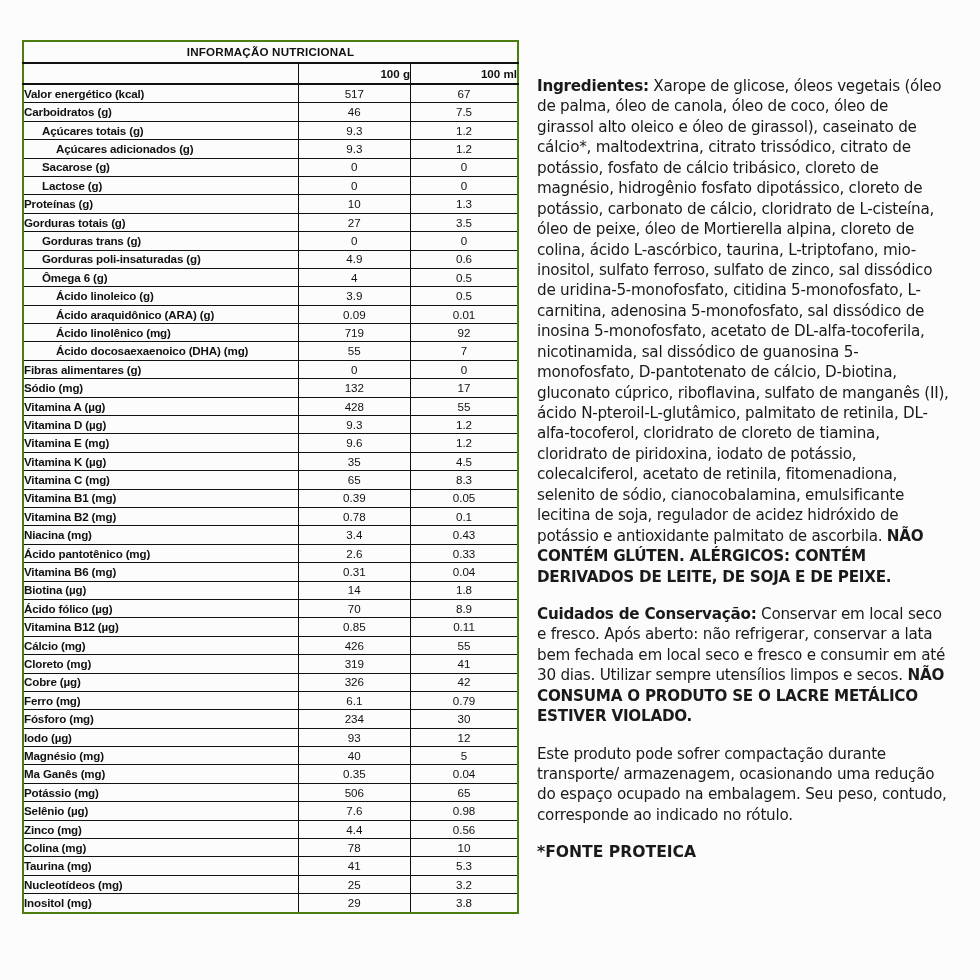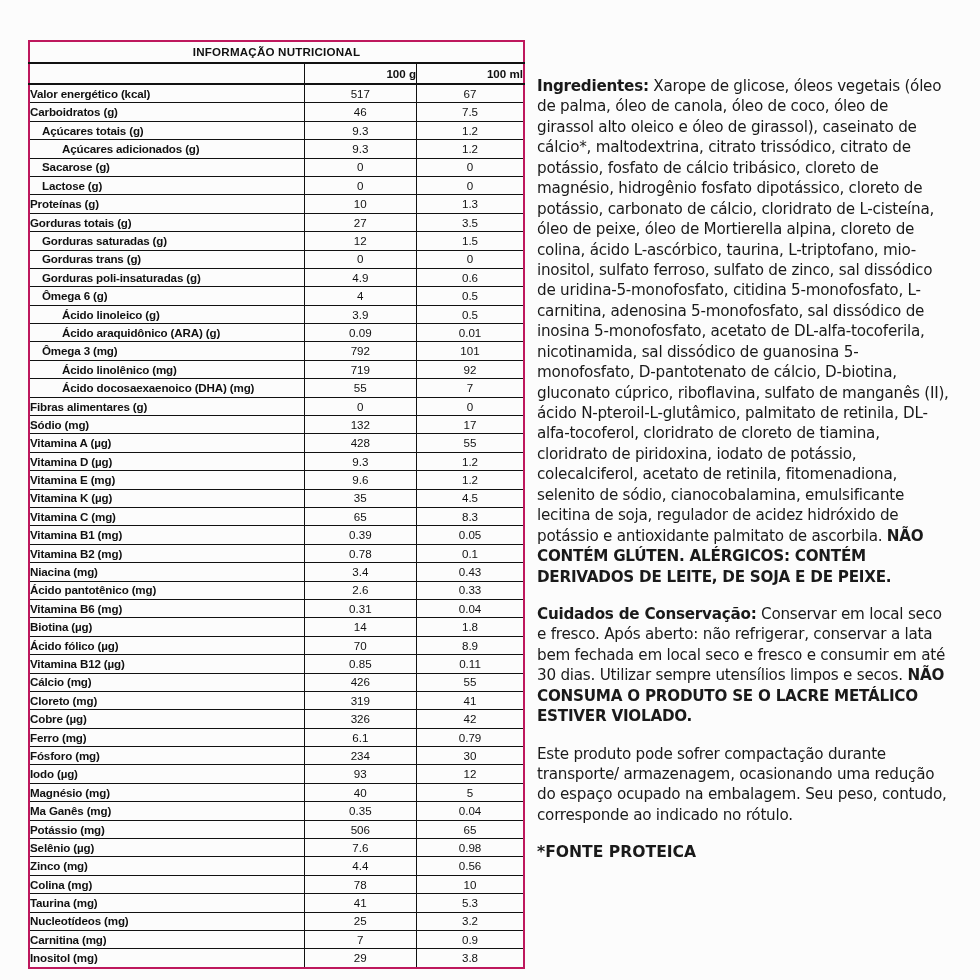--- a/index.html
+++ b/index.html
@@ -20,22 +20,21 @@
   #nutrition-panel {
     position: absolute;
     left: 22px;
     top: 40px;
     width: 497px;
   }
   table.nutri {
     border-collapse: collapse;
     width: 100%;
     table-layout: fixed;
-    border: 2px solid #be185d;
-    margin-left: 6px;
+    border: 2px solid #4d7c0f;
   }
   table.nutri td, table.nutri th {
     border: 1px solid #111;
     padding: 0;
     font-family: "Liberation Sans", sans-serif;
     font-size: 11.6px;
     line-height: 1;
     color: #111;
   }
   .tbl-title {
@@ -58,21 +57,21 @@
   tr.drow > td {
     height: 17.4px;
     vertical-align: middle;
   }
   td.lbl {
     font-weight: bold;
     padding-left: 3px;
     white-space: nowrap;
     letter-spacing: -0.15px;
   }
-  td.lbl.ind1 { padding-left: 12px; }
+  td.lbl.ind1 { padding-left: 18px; }
   td.lbl.ind2 { padding-left: 32px; }
   td.val {
     text-align: center;
     font-weight: normal;
   }
   col.c-label { width: 274px; }
   col.c-100g  { width: 112px; }
   col.c-100ml { width: 107px; }
 
   
@@ -154,25 +153,20 @@
           <td class="lbl">Proteínas (g)</td>
           <td class="val">10</td>
           <td class="val">1.3</td>
         </tr>
         <tr class="drow">
           <td class="lbl">Gorduras totais (g)</td>
           <td class="val">27</td>
           <td class="val">3.5</td>
         </tr>
         <tr class="drow">
-          <td class="lbl ind1">Gorduras saturadas (g)</td>
-          <td class="val">12</td>
-          <td class="val">1.5</td>
-        </tr>
-        <tr class="drow">
           <td class="lbl ind1">Gorduras trans (g)</td>
           <td class="val">0</td>
           <td class="val">0</td>
         </tr>
         <tr class="drow">
           <td class="lbl ind1">Gorduras poli-insaturadas (g)</td>
           <td class="val">4.9</td>
           <td class="val">0.6</td>
         </tr>
         <tr class="drow">
@@ -184,25 +178,20 @@
           <td class="lbl ind2">Ácido linoleico (g)</td>
           <td class="val">3.9</td>
           <td class="val">0.5</td>
         </tr>
         <tr class="drow">
           <td class="lbl ind2">Ácido araquidônico (ARA) (g)</td>
           <td class="val">0.09</td>
           <td class="val">0.01</td>
         </tr>
         <tr class="drow">
-          <td class="lbl ind1">Ômega 3 (mg)</td>
-          <td class="val">792</td>
-          <td class="val">101</td>
-        </tr>
-        <tr class="drow">
           <td class="lbl ind2">Ácido linolênico (mg)</td>
           <td class="val">719</td>
           <td class="val">92</td>
         </tr>
         <tr class="drow">
           <td class="lbl ind2">Ácido docosaexaenoico (DHA) (mg)</td>
           <td class="val">55</td>
           <td class="val">7</td>
         </tr>
         <tr class="drow">
@@ -344,25 +333,20 @@
           <td class="lbl">Taurina (mg)</td>
           <td class="val">41</td>
           <td class="val">5.3</td>
         </tr>
         <tr class="drow">
           <td class="lbl">Nucleotídeos (mg)</td>
           <td class="val">25</td>
           <td class="val">3.2</td>
         </tr>
         <tr class="drow">
-          <td class="lbl">Carnitina (mg)</td>
-          <td class="val">7</td>
-          <td class="val">0.9</td>
-        </tr>
-        <tr class="drow">
           <td class="lbl">Inositol (mg)</td>
           <td class="val">29</td>
           <td class="val">3.8</td>
         </tr>
       </tbody>
   </table>
 </div>
 
 <div id="text-panel">
 

